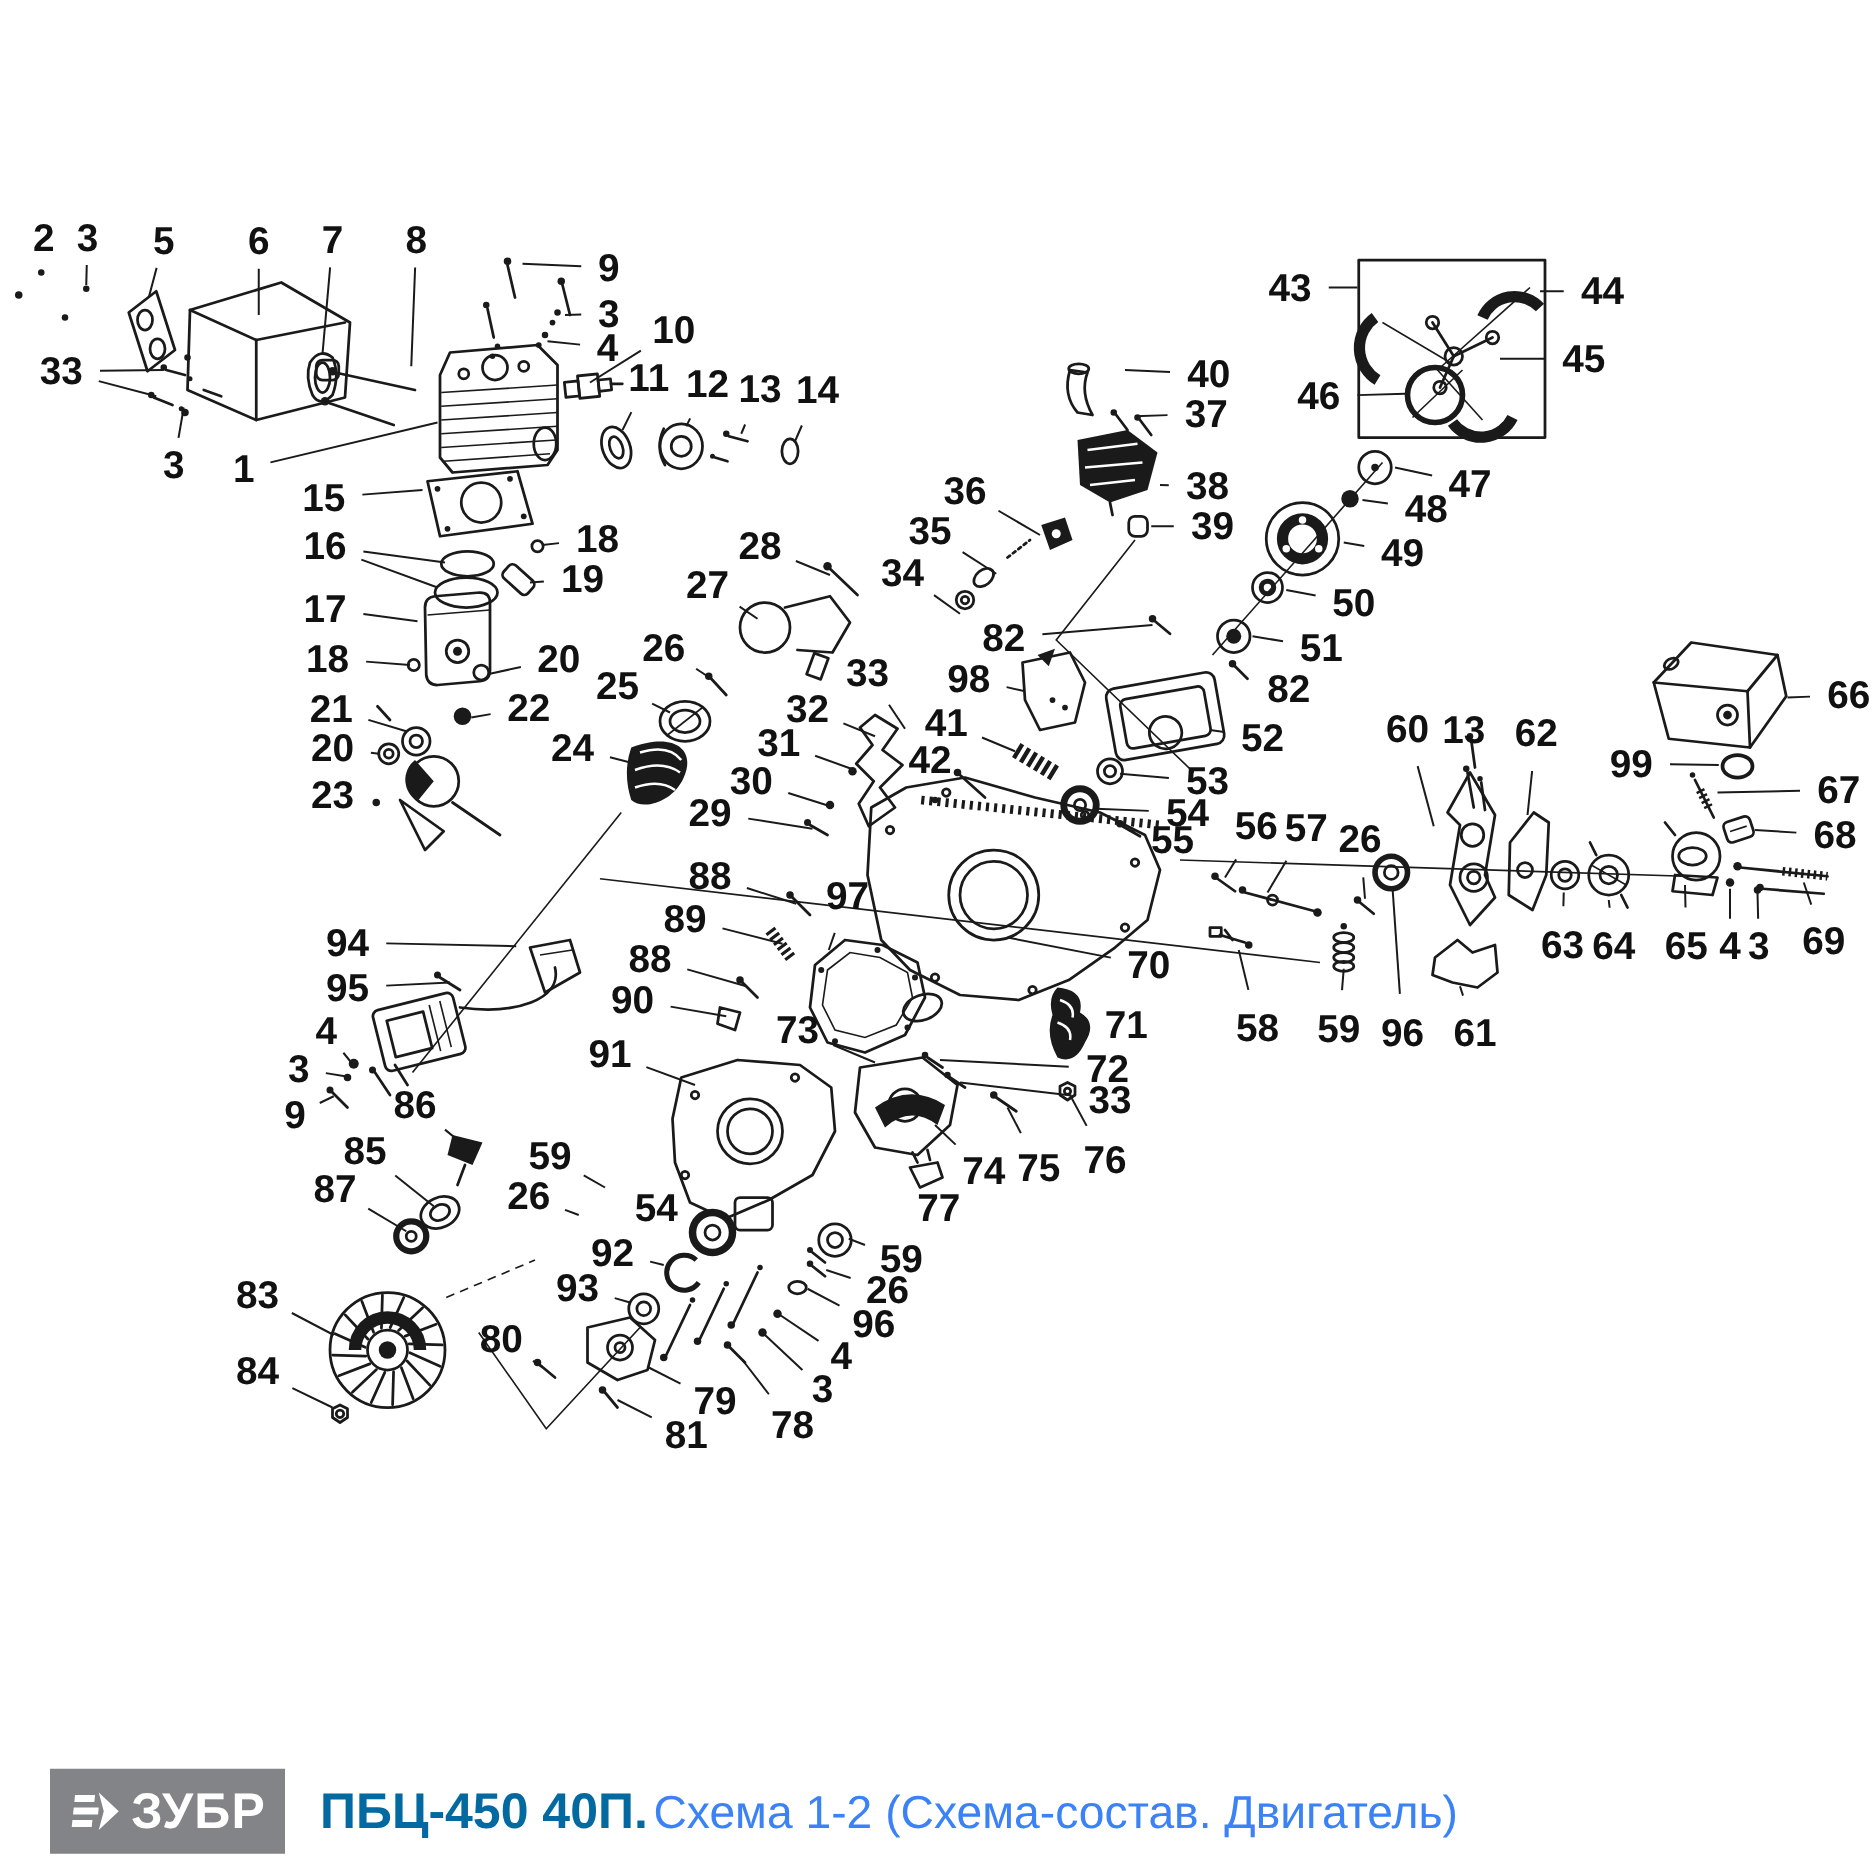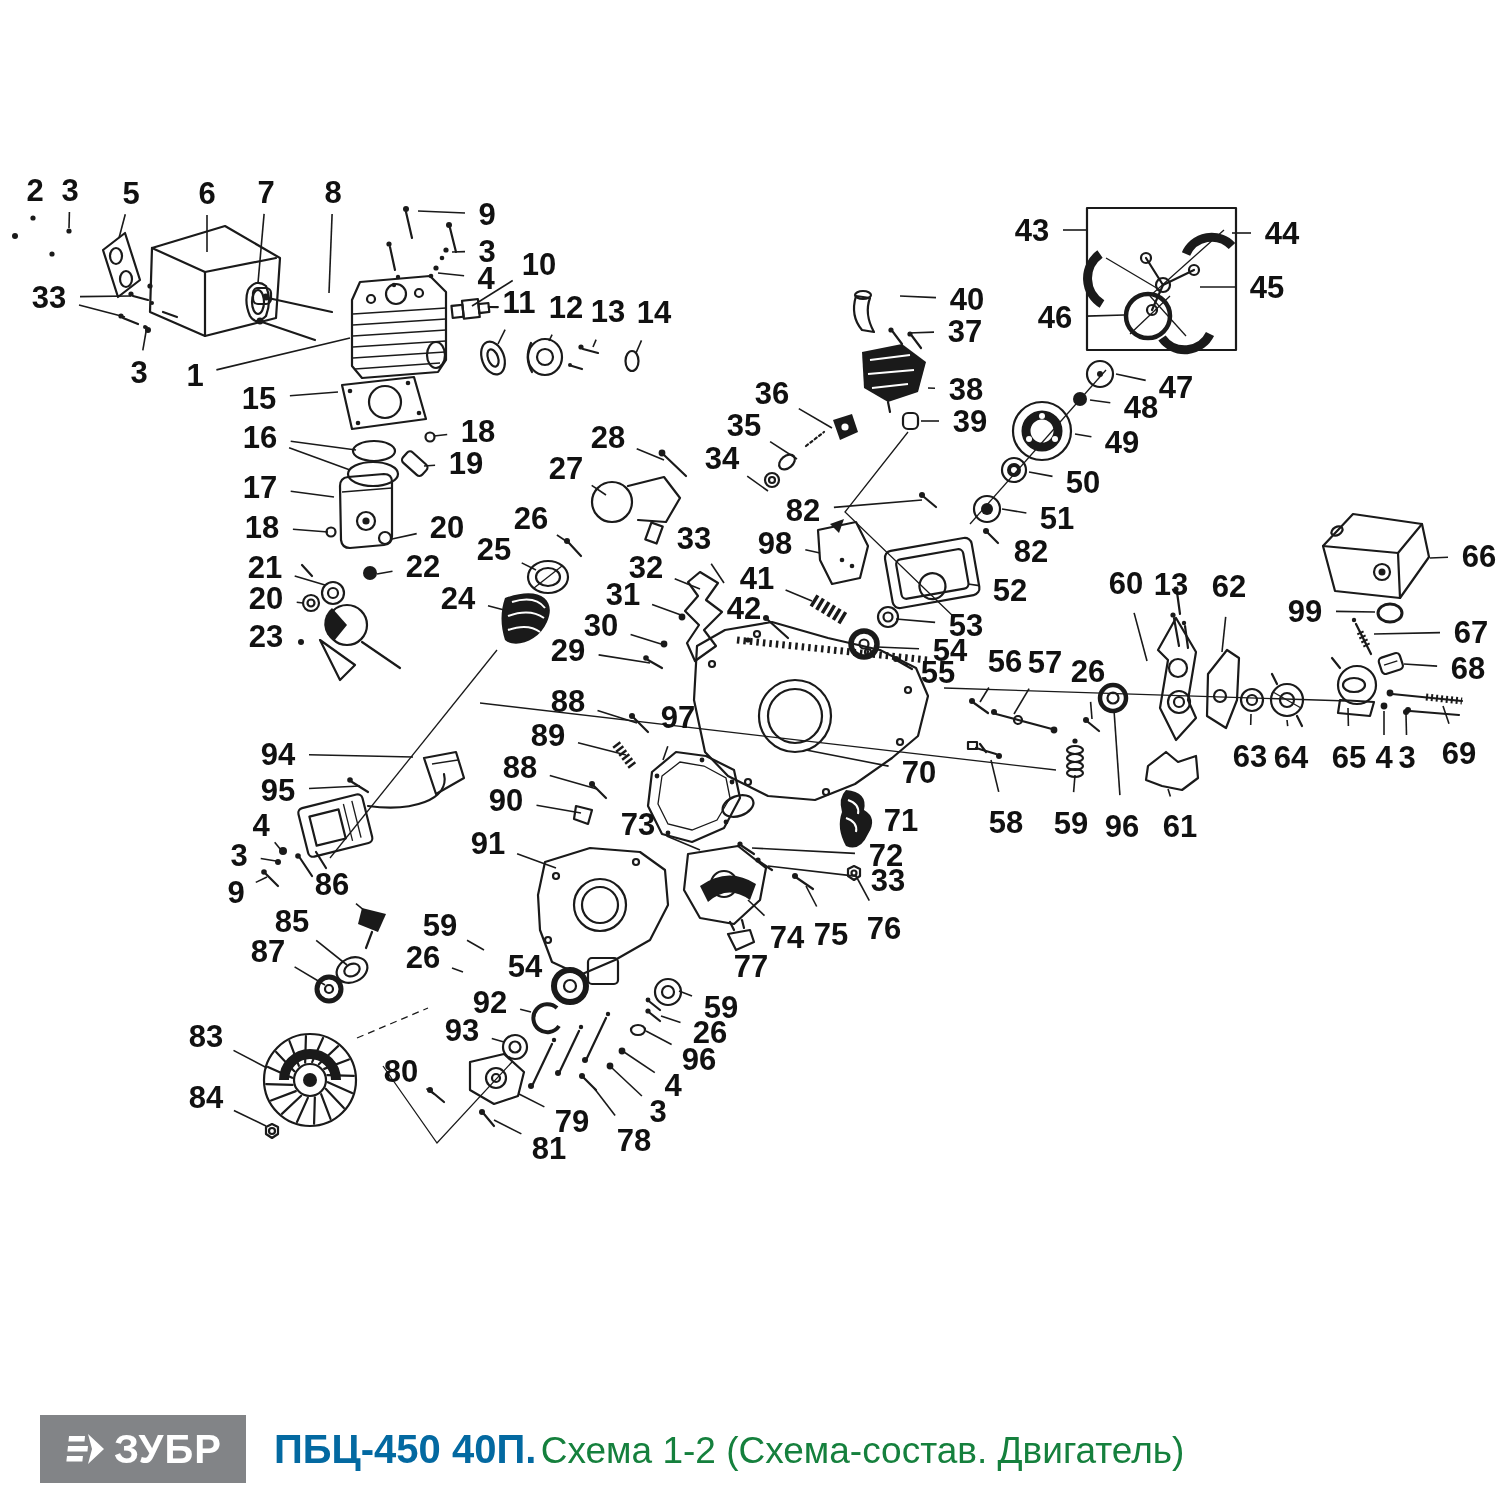--- a/index.html
+++ b/index.html
@@ -9,26 +9,26 @@
   #diagram *{vector-effect:none;}
   .sk{stroke:#1a1a1a;fill:none;stroke-width:2.2;stroke-linecap:round;stroke-linejoin:round;}
   .thin{stroke:#1a1a1a;fill:none;stroke-width:1.3;}
   .fillk{fill:#1a1a1a;stroke:none;}
   .dot{fill:#1a1a1a;stroke:none;}
   .part-label{font-family:"Liberation Sans",sans-serif;font-weight:bold;font-size:31px;fill:#111;}
   .leader{stroke:#1a1a1a;stroke-width:1.6;fill:none;}
   
   .footer{position:absolute;left:0;top:1398px;width:1500px;height:102px;background:#fff;
           display:flex;align-items:center;}
-  .logo-box{margin-left:40px;width:206px;height:68px;background:#828487;display:flex;
+  .logo-box{margin-left:40px;width:188px;height:68px;background:#828487;display:flex;
             align-items:center;justify-content:center;gap:6px;}
   .logo-text{color:#fff;font-weight:bold;font-size:40px;letter-spacing:1px;font-family:"Liberation Sans",sans-serif;}
   .title-wrap{margin-left:28px;white-space:nowrap;}
   .title-bold{font-weight:bold;font-size:40px;color:#0369a1;font-family:"Liberation Sans",sans-serif;}
-  .title-reg{font-weight:normal;font-size:37px;color:#15803d;font-family:"Liberation Sans",sans-serif;}
+  .title-reg{font-weight:normal;font-size:37px;color:#3b82f6;font-family:"Liberation Sans",sans-serif;}
 </style>
 </head>
 <body>
 
 <div class="page">
 
 <svg id="diagram" width="1500" height="1500" viewBox="0 0 1500 1500">
 
   <g id="sketch">
 

